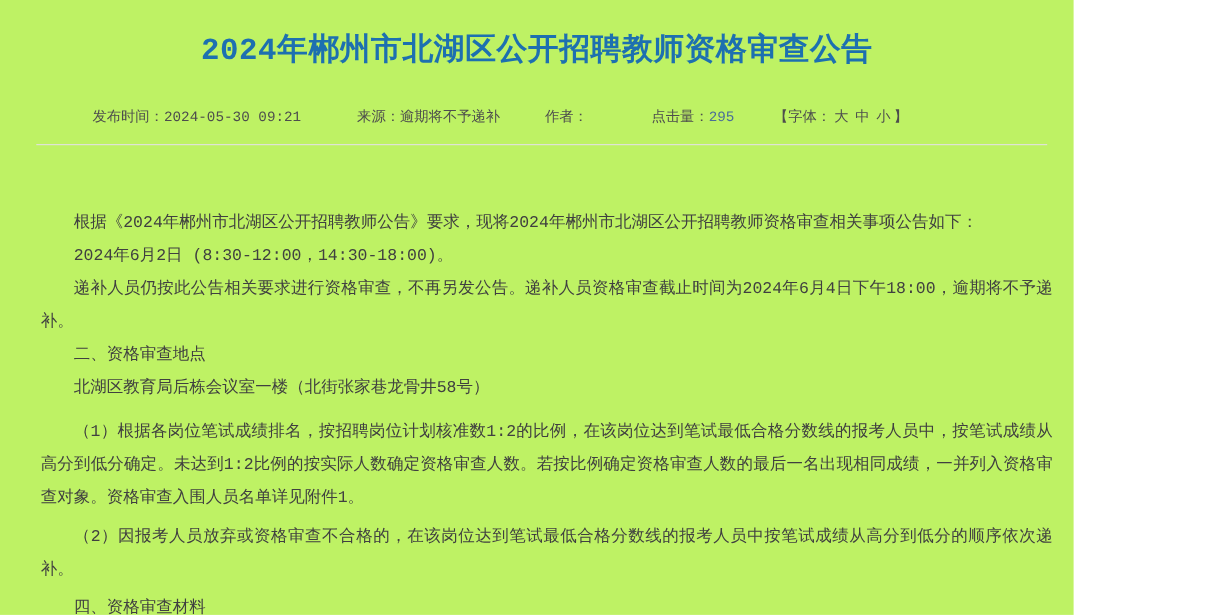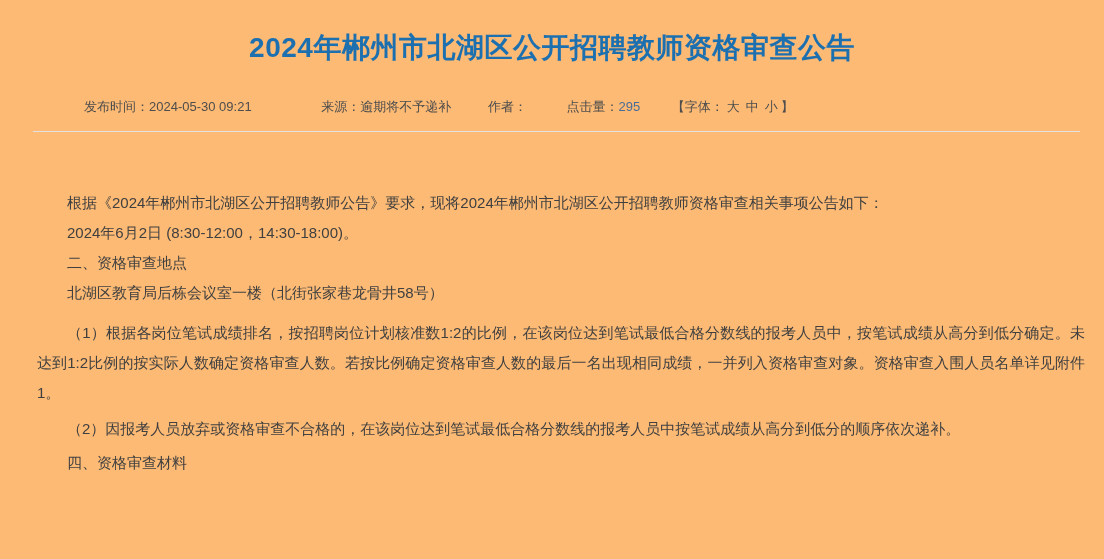--- a/index.html
+++ b/index.html
@@ -3,24 +3,25 @@
 <meta charset="utf-8">
 <style>
   * { box-sizing: border-box; }
   html, body { margin: 0; padding: 0; background: #ffffff; }
   body {
     font-family: "Liberation Sans", "DejaVu Sans", sans-serif;
     -webkit-font-smoothing: antialiased;
   }
   .page {
     position: relative;
-    width: 1104px;
+    width: 976px;
     height: 559px;
     overflow: hidden;
-    background: #fdba74;
+    background: #bef264;
+    font-family: Liberation Mono, monospace;
   }
   
   .header { padding-top: 28px; }
   .page-title {
     margin: 0;
     text-align: center;
     font-size: 28px;
     line-height: 40px;
     font-weight: 700;
     color: #1d70b0;
@@ -28,23 +29,23 @@
   }
   .meta {
     margin-top: 30px;
     padding-left: 84px;
     font-size: 13px;
     line-height: 18px;
     color: #4d4d4d;
     white-space: nowrap;
   }
   .meta .mi { display: inline-block; }
-  .meta .m1 { margin-right: 66px; }
+  .meta .m1 { margin-right: 43px; }
   .meta .m2 { margin-right: 33px; }
-  .meta .m3 { margin-right: 36px; }
+  .meta .m3 { margin-right: 50px; }
   .meta .m4 { margin-right: 28px; }
   .hits-value { color: #4a6d99; }
   .font-switch .fopt {
     cursor: pointer;
     margin: 0 3px;
     color: #4d4d4d;
     text-decoration: none;
   }
   
   .divider {
@@ -88,20 +89,21 @@
 
       <span class="mi font-switch"><span>【字体：</span><a class="fopt">大</a><a class="fopt">中</a><a class="fopt">小</a><span>】</span></span>
     </div>
   </div>
 
   <div class="divider"></div>
 
   <main class="article">
     <p>根据《2024年郴州市北湖区公开招聘教师公告》要求，现将2024年郴州市北湖区公开招聘教师资格审查相关事项公告如下：</p>
     <p>2024年6月2日 (8:30-12:00，14:30-18:00)。</p>
+    <p>递补人员仍按此公告相关要求进行资格审查，不再另发公告。递补人员资格审查截止时间为2024年6月4日下午18:00，逾期将不予递补。</p>
     <p>二、资格审查地点</p>
     <p>北湖区教育局后栋会议室一楼（北街张家巷龙骨井58号）</p>
     <p class="sp10">（1）根据各岗位笔试成绩排名，按招聘岗位计划核准数1:2的比例，在该岗位达到笔试最低合格分数线的报考人员中，按笔试成绩从高分到低分确定。未达到1:2比例的按实际人数确定资格审查人数。若按比例确定资格审查人数的最后一名出现相同成绩，一并列入资格审查对象。资格审查入围人员名单详见附件1。</p>
     <p class="sp6">（2）因报考人员放弃或资格审查不合格的，在该岗位达到笔试最低合格分数线的报考人员中按笔试成绩从高分到低分的顺序依次递补。</p>
     <p class="sp4">四、资格审查材料</p>
   </main>
 
 </div>
 
 </body></html>

